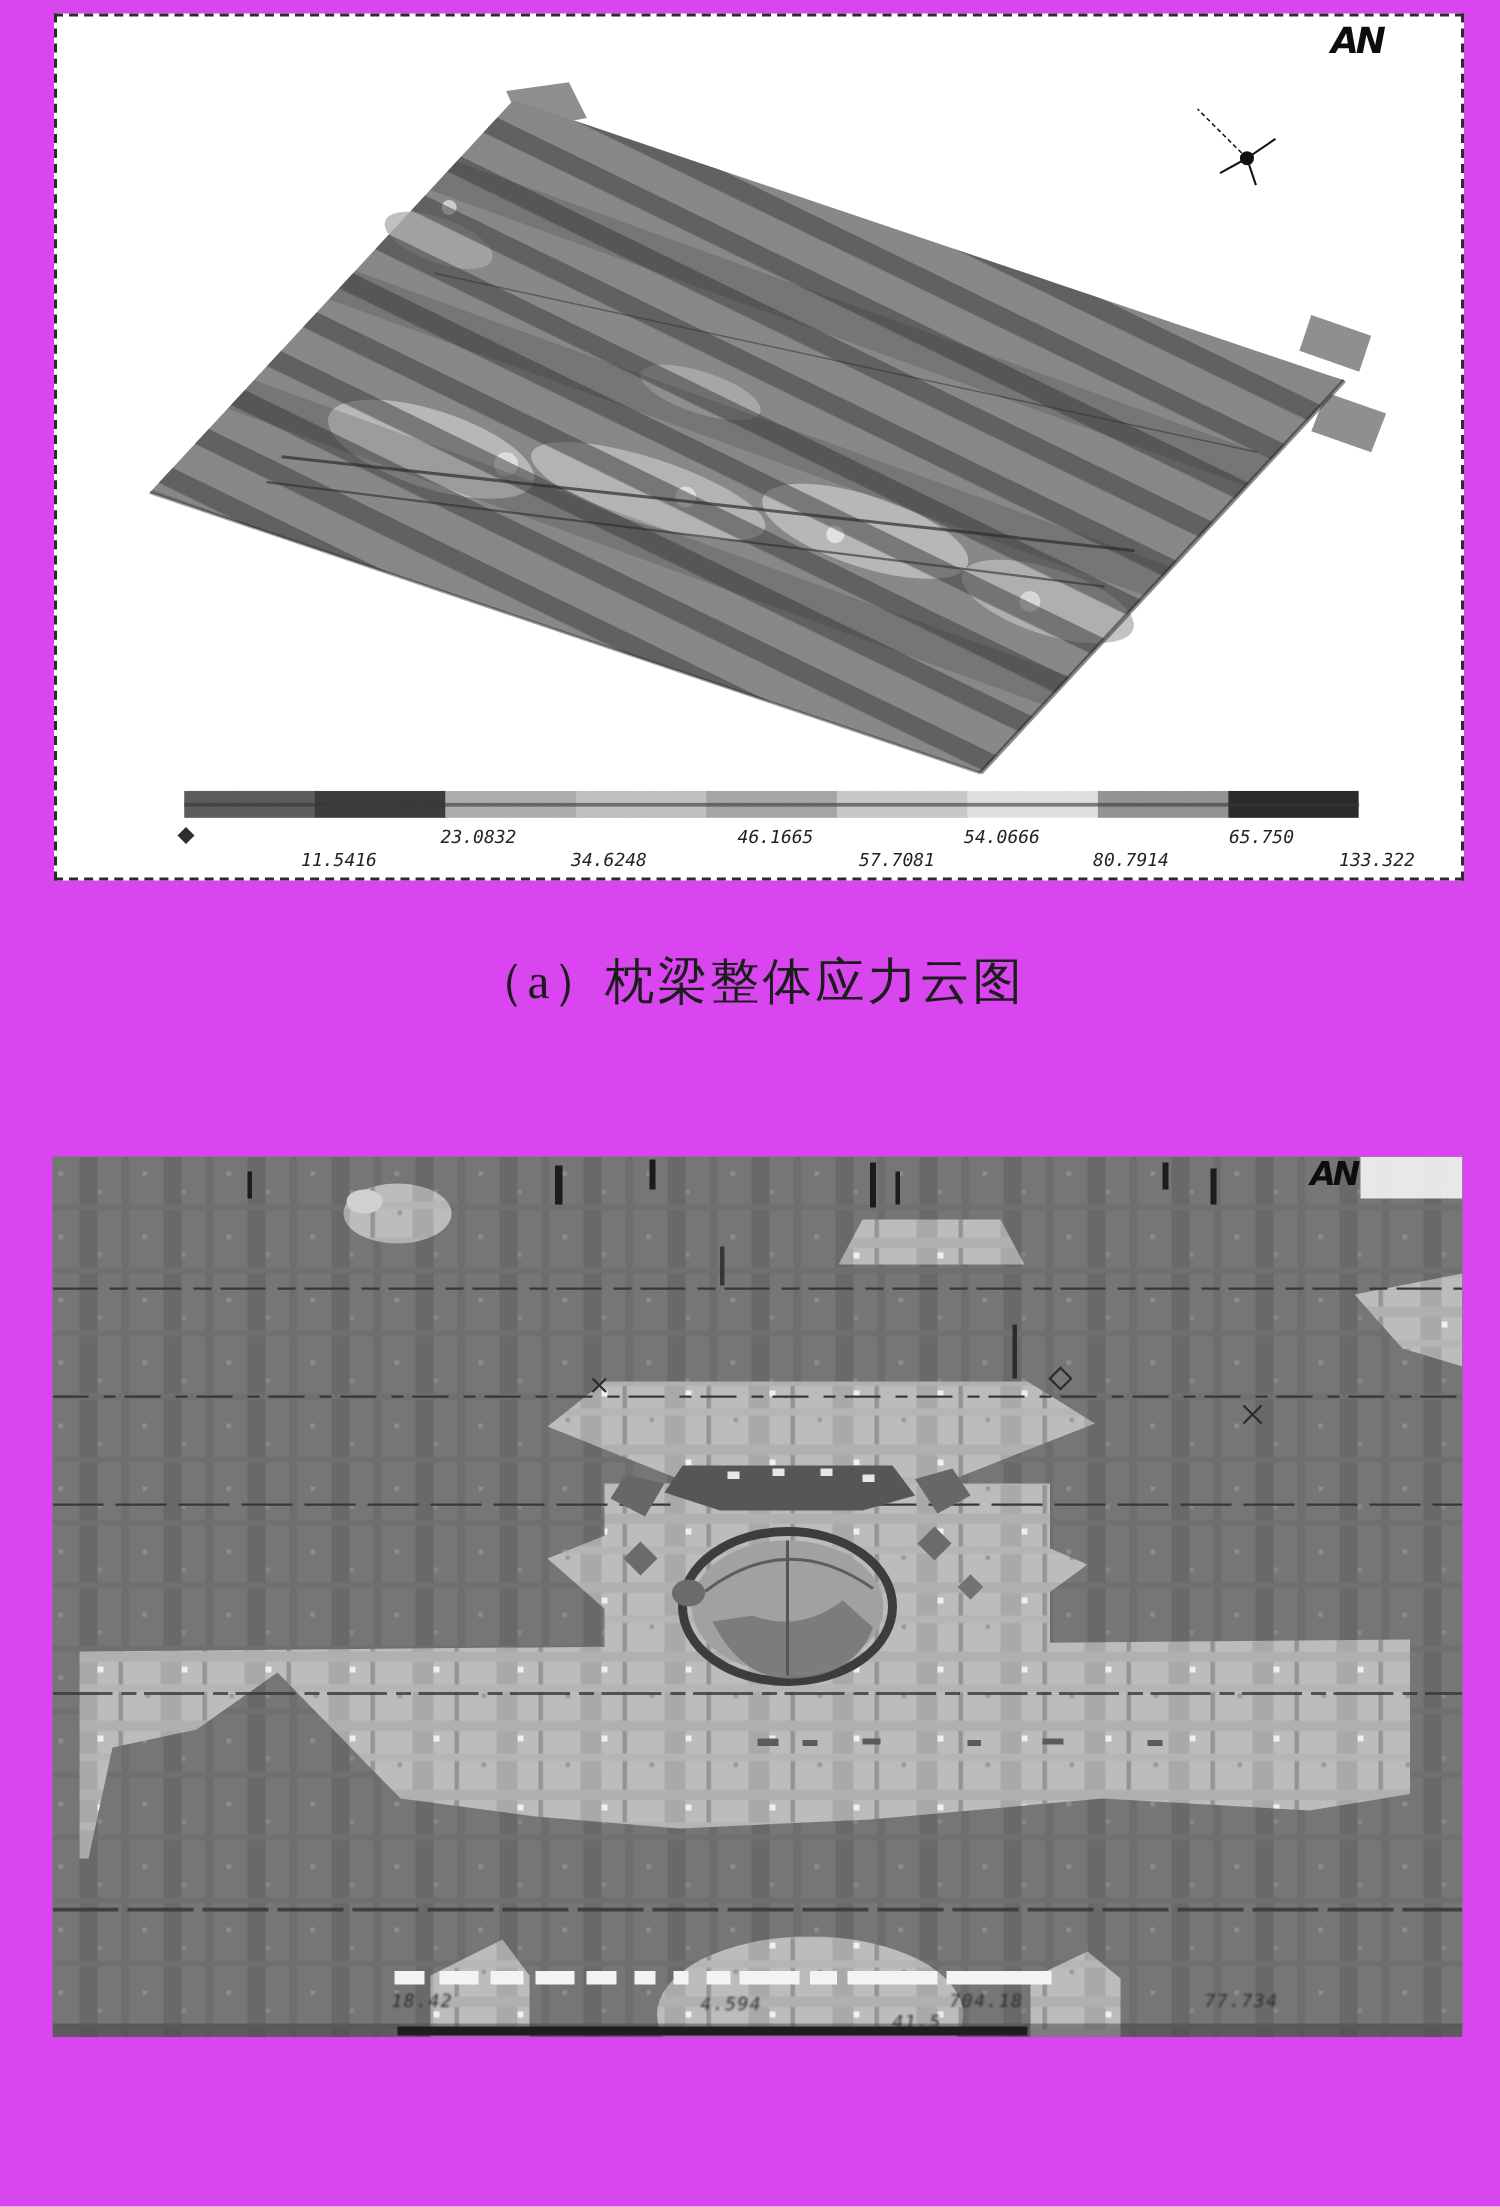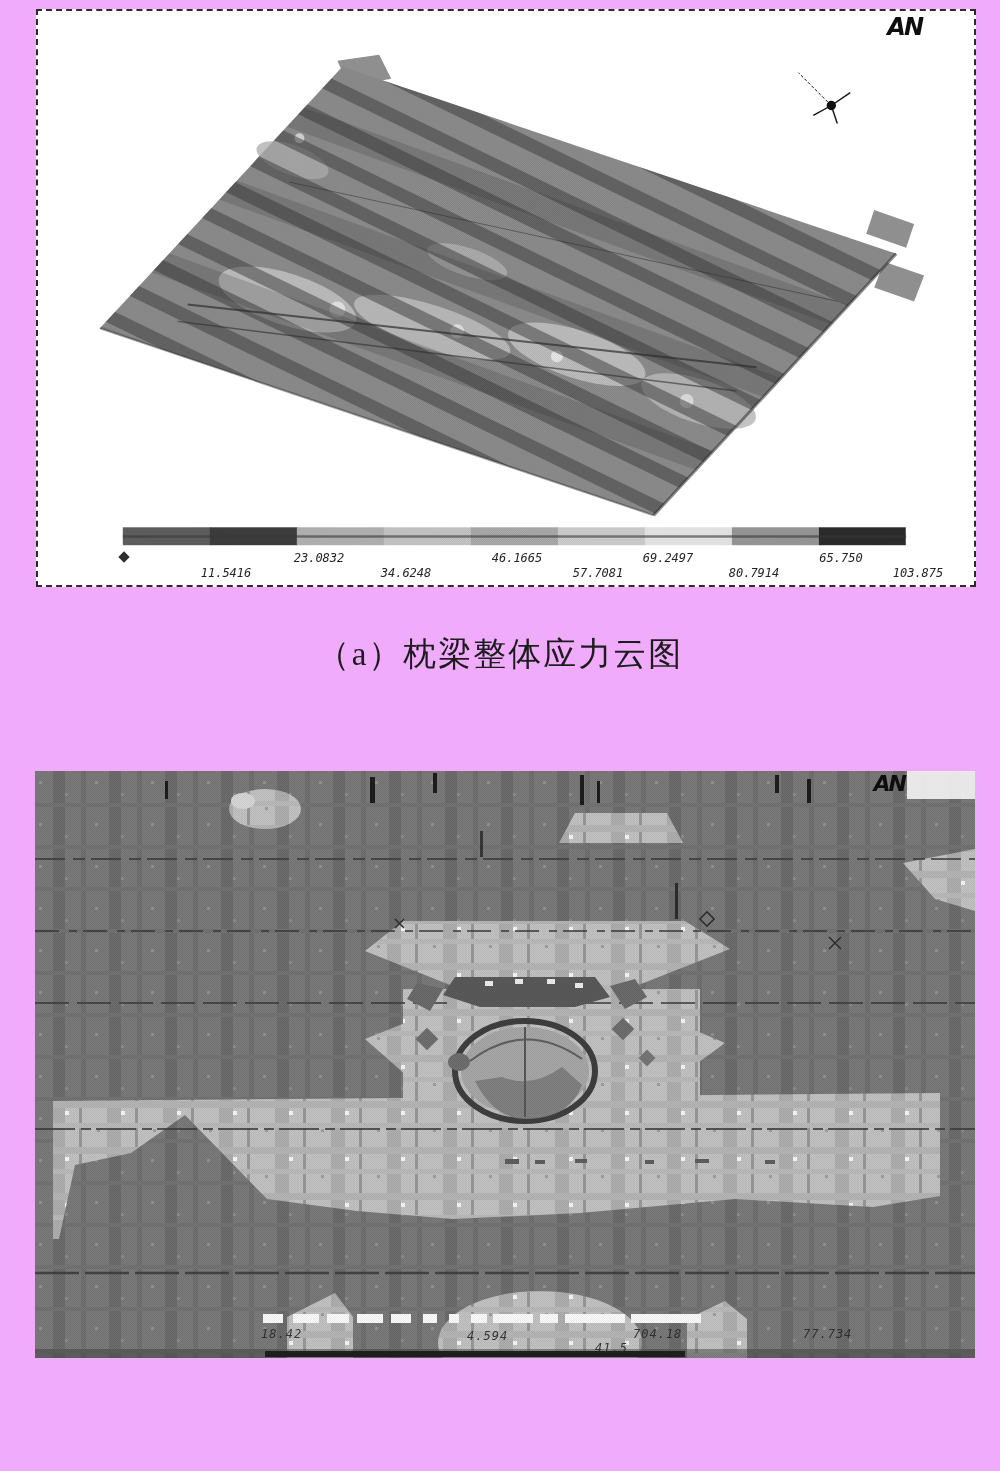--- a/index.html
+++ b/index.html
@@ -1,16 +1,16 @@
 <!DOCTYPE html>
 <html><head>
 <meta charset="utf-8">
 <style>
   html,body{margin:0;padding:0;background:#ffffff;}
-  #page{position:relative;width:1000px;height:1471px;background:#f0abfc;overflow:hidden;
+  #page{position:relative;width:1000px;height:1471px;background:#d946ef;overflow:hidden;
         font-family:"Liberation Sans",sans-serif;}
   
   #fig-a{position:absolute;left:36px;top:9px;width:936px;height:574px;background:#ffffff;
          border:2px dashed #2b2b2b;}
   #fig-a svg{position:absolute;left:0;top:0;}
   .ansys-logo{position:absolute;font-family:"DejaVu Sans",sans-serif;font-weight:bold;
               font-style:italic;font-size:24px;color:#0d0d0d;letter-spacing:-2px;
               filter:blur(.4px);}
   #logo-a{right:52px;top:2px;}
   .leg-label{position:absolute;transform:translateX(-50%);white-space:nowrap;
@@ -109,24 +109,24 @@
     </svg>
 
     <div id="logo-a" class="ansys-logo">AN</div>
 
     <div id="zero-marker"></div>
     <span class="leg-label" style="left:188px;top:555px">11.5416</span>
     <span class="leg-label" style="left:281px;top:540px">23.0832</span>
     <span class="leg-label" style="left:368px;top:555px">34.6248</span>
     <span class="leg-label" style="left:479px;top:540px">46.1665</span>
     <span class="leg-label" style="left:560px;top:555px">57.7081</span>
-    <span class="leg-label" style="left:630px;top:540px">69.2497</span>
+    <span class="leg-label" style="left:630px;top:540px">54.0666</span>
     <span class="leg-label" style="left:716px;top:555px">80.7914</span>
     <span class="leg-label" style="left:803px;top:540px">65.750</span>
-    <span class="leg-label" style="left:880px;top:555px">103.875</span>
+    <span class="leg-label" style="left:880px;top:555px">133.322</span>
   </div>
 
   <div id="cap-a" class="fig-caption">（a）枕梁整体应力云图</div>
 
   <div id="fig-b">
     <svg width="940" height="587" viewBox="0 0 940 587">
       <defs>
         <pattern id="ditherB" width="2" height="2" patternUnits="userSpaceOnUse">
           <rect width="1" height="1" fill="#000" opacity="0.08"></rect>
           <rect x="1" y="1" width="1" height="1" fill="#000" opacity="0.08"></rect>

